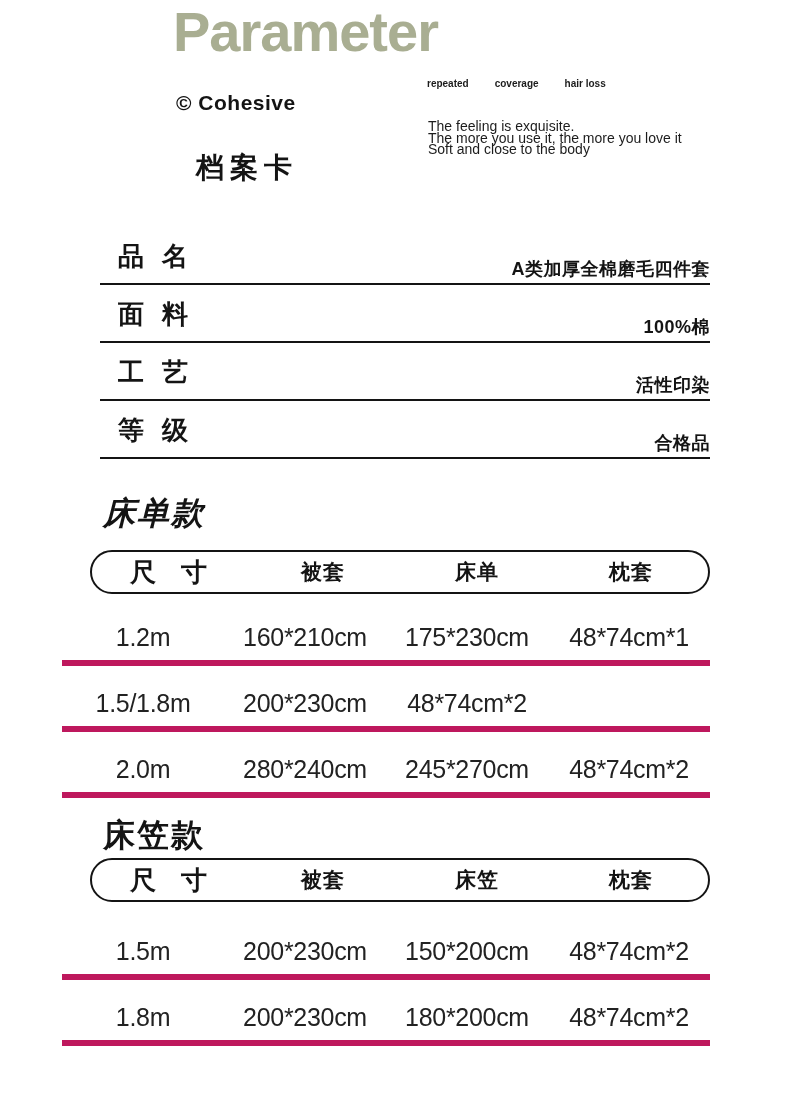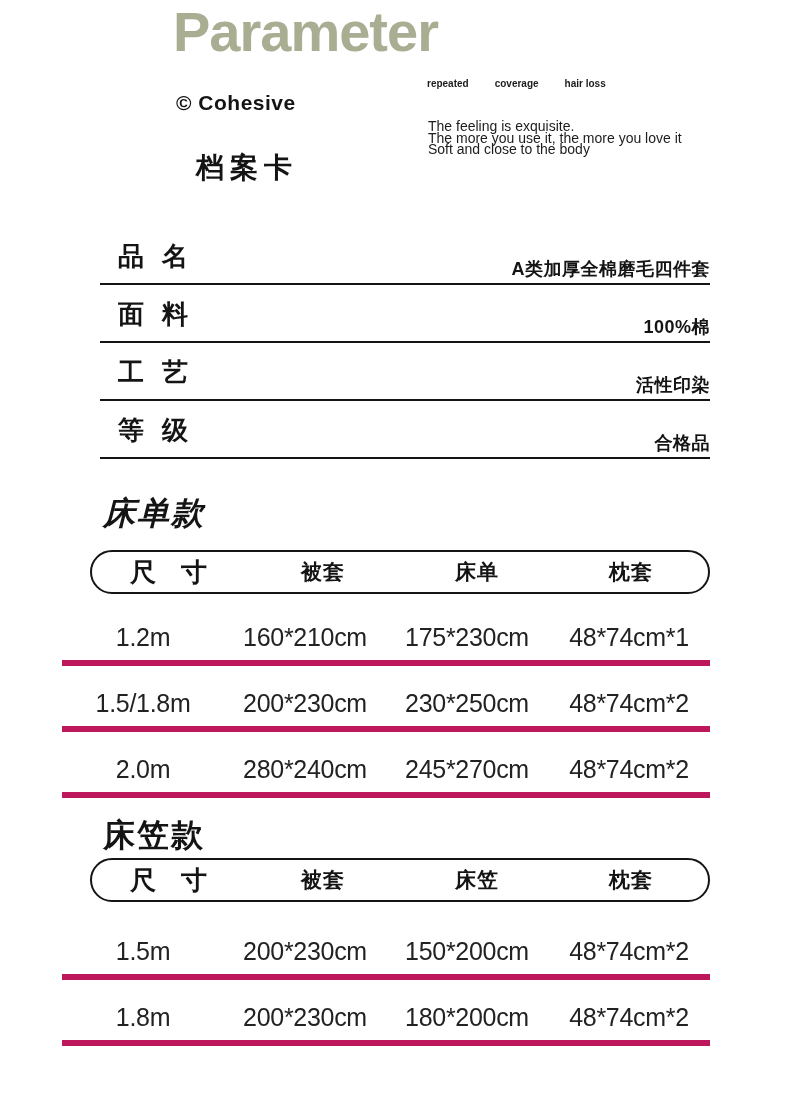--- a/index.html
+++ b/index.html
@@ -145,21 +145,20 @@
   <div class="tbody tbody-1">
     <div class="trow">
       <div class="tcell">1.2m</div>
       <div class="tcell">160*210cm</div>
       <div class="tcell">175*230cm</div>
       <div class="tcell">48*74cm*1</div>
     </div>
     <div class="trow">
       <div class="tcell">1.5/1.8m</div>
       <div class="tcell">200*230cm</div>
-      <div class="tcell">230*250cm</div>
       <div class="tcell">48*74cm*2</div>
     </div>
     <div class="trow">
       <div class="tcell">2.0m</div>
       <div class="tcell">280*240cm</div>
       <div class="tcell">245*270cm</div>
       <div class="tcell">48*74cm*2</div>
     </div>
   </div>
 

